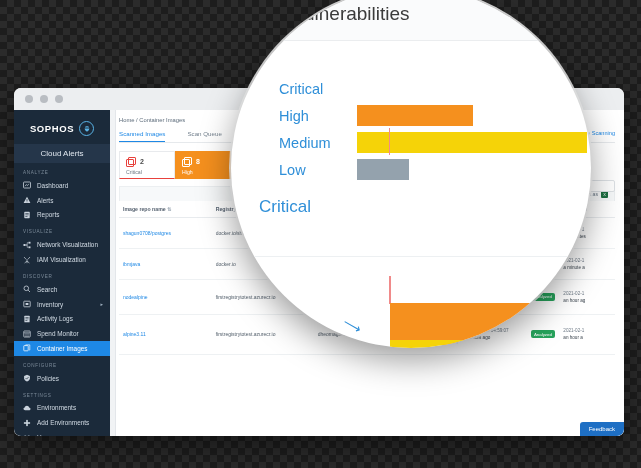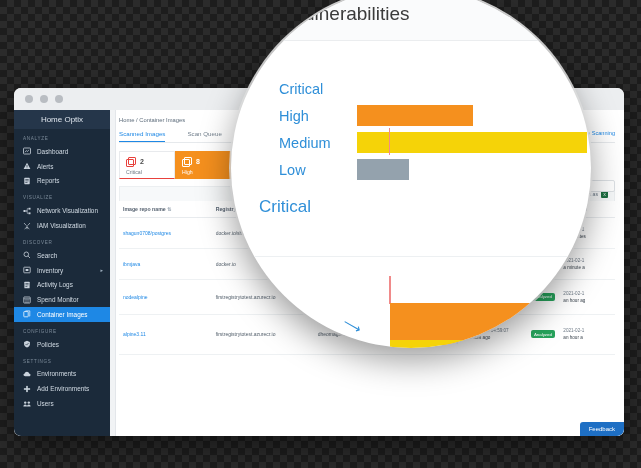--- a/index.html
+++ b/index.html
@@ -117,21 +117,29 @@
 
     <div class="titlebar">
       <span class="dot"></span>
       <span class="dot"></span>
       <span class="dot"></span>
     </div>
 
     <div class="winbody">
 
       <div class="sidebar">
-        <div class="product">Home Optix</div>
+        <div class="logo">
+          <span class="logo-text">SOPHOS</span>
+          <span class="logo-mark">
+            <svg width="8" height="8" viewBox="0 0 8 8">
+                <path d="M4 1.2c1 0 2 .5 2.2 1.4H1.8C2 1.7 3 1.2 4 1.2zM1.6 3.4h4.8c-.2 1.6-1.3 2.6-2.4 3.1C2.9 6 1.8 5 1.6 3.4z" fill="#59b3e6"></path>
+              </svg>
+          </span>
+        </div>
+        <div class="product">Cloud Alerts</div>
 
         <div class="group">ANALYZE</div>
         <div class="navitem">
           <span class="ico">
               <svg width="8" height="8" viewBox="0 0 8 8">
                 <rect x=".5" y="1" width="7" height="6" rx=".7" fill="none" stroke="#d3dce5" stroke-width=".8"></rect>
                 <path d="M2 5.2l1.3-1.6 1.2 1 1.4-1.8" fill="none" stroke="#d3dce5" stroke-width=".7"></path>
               </svg>
             </span>
           <span>Dashboard</span>

